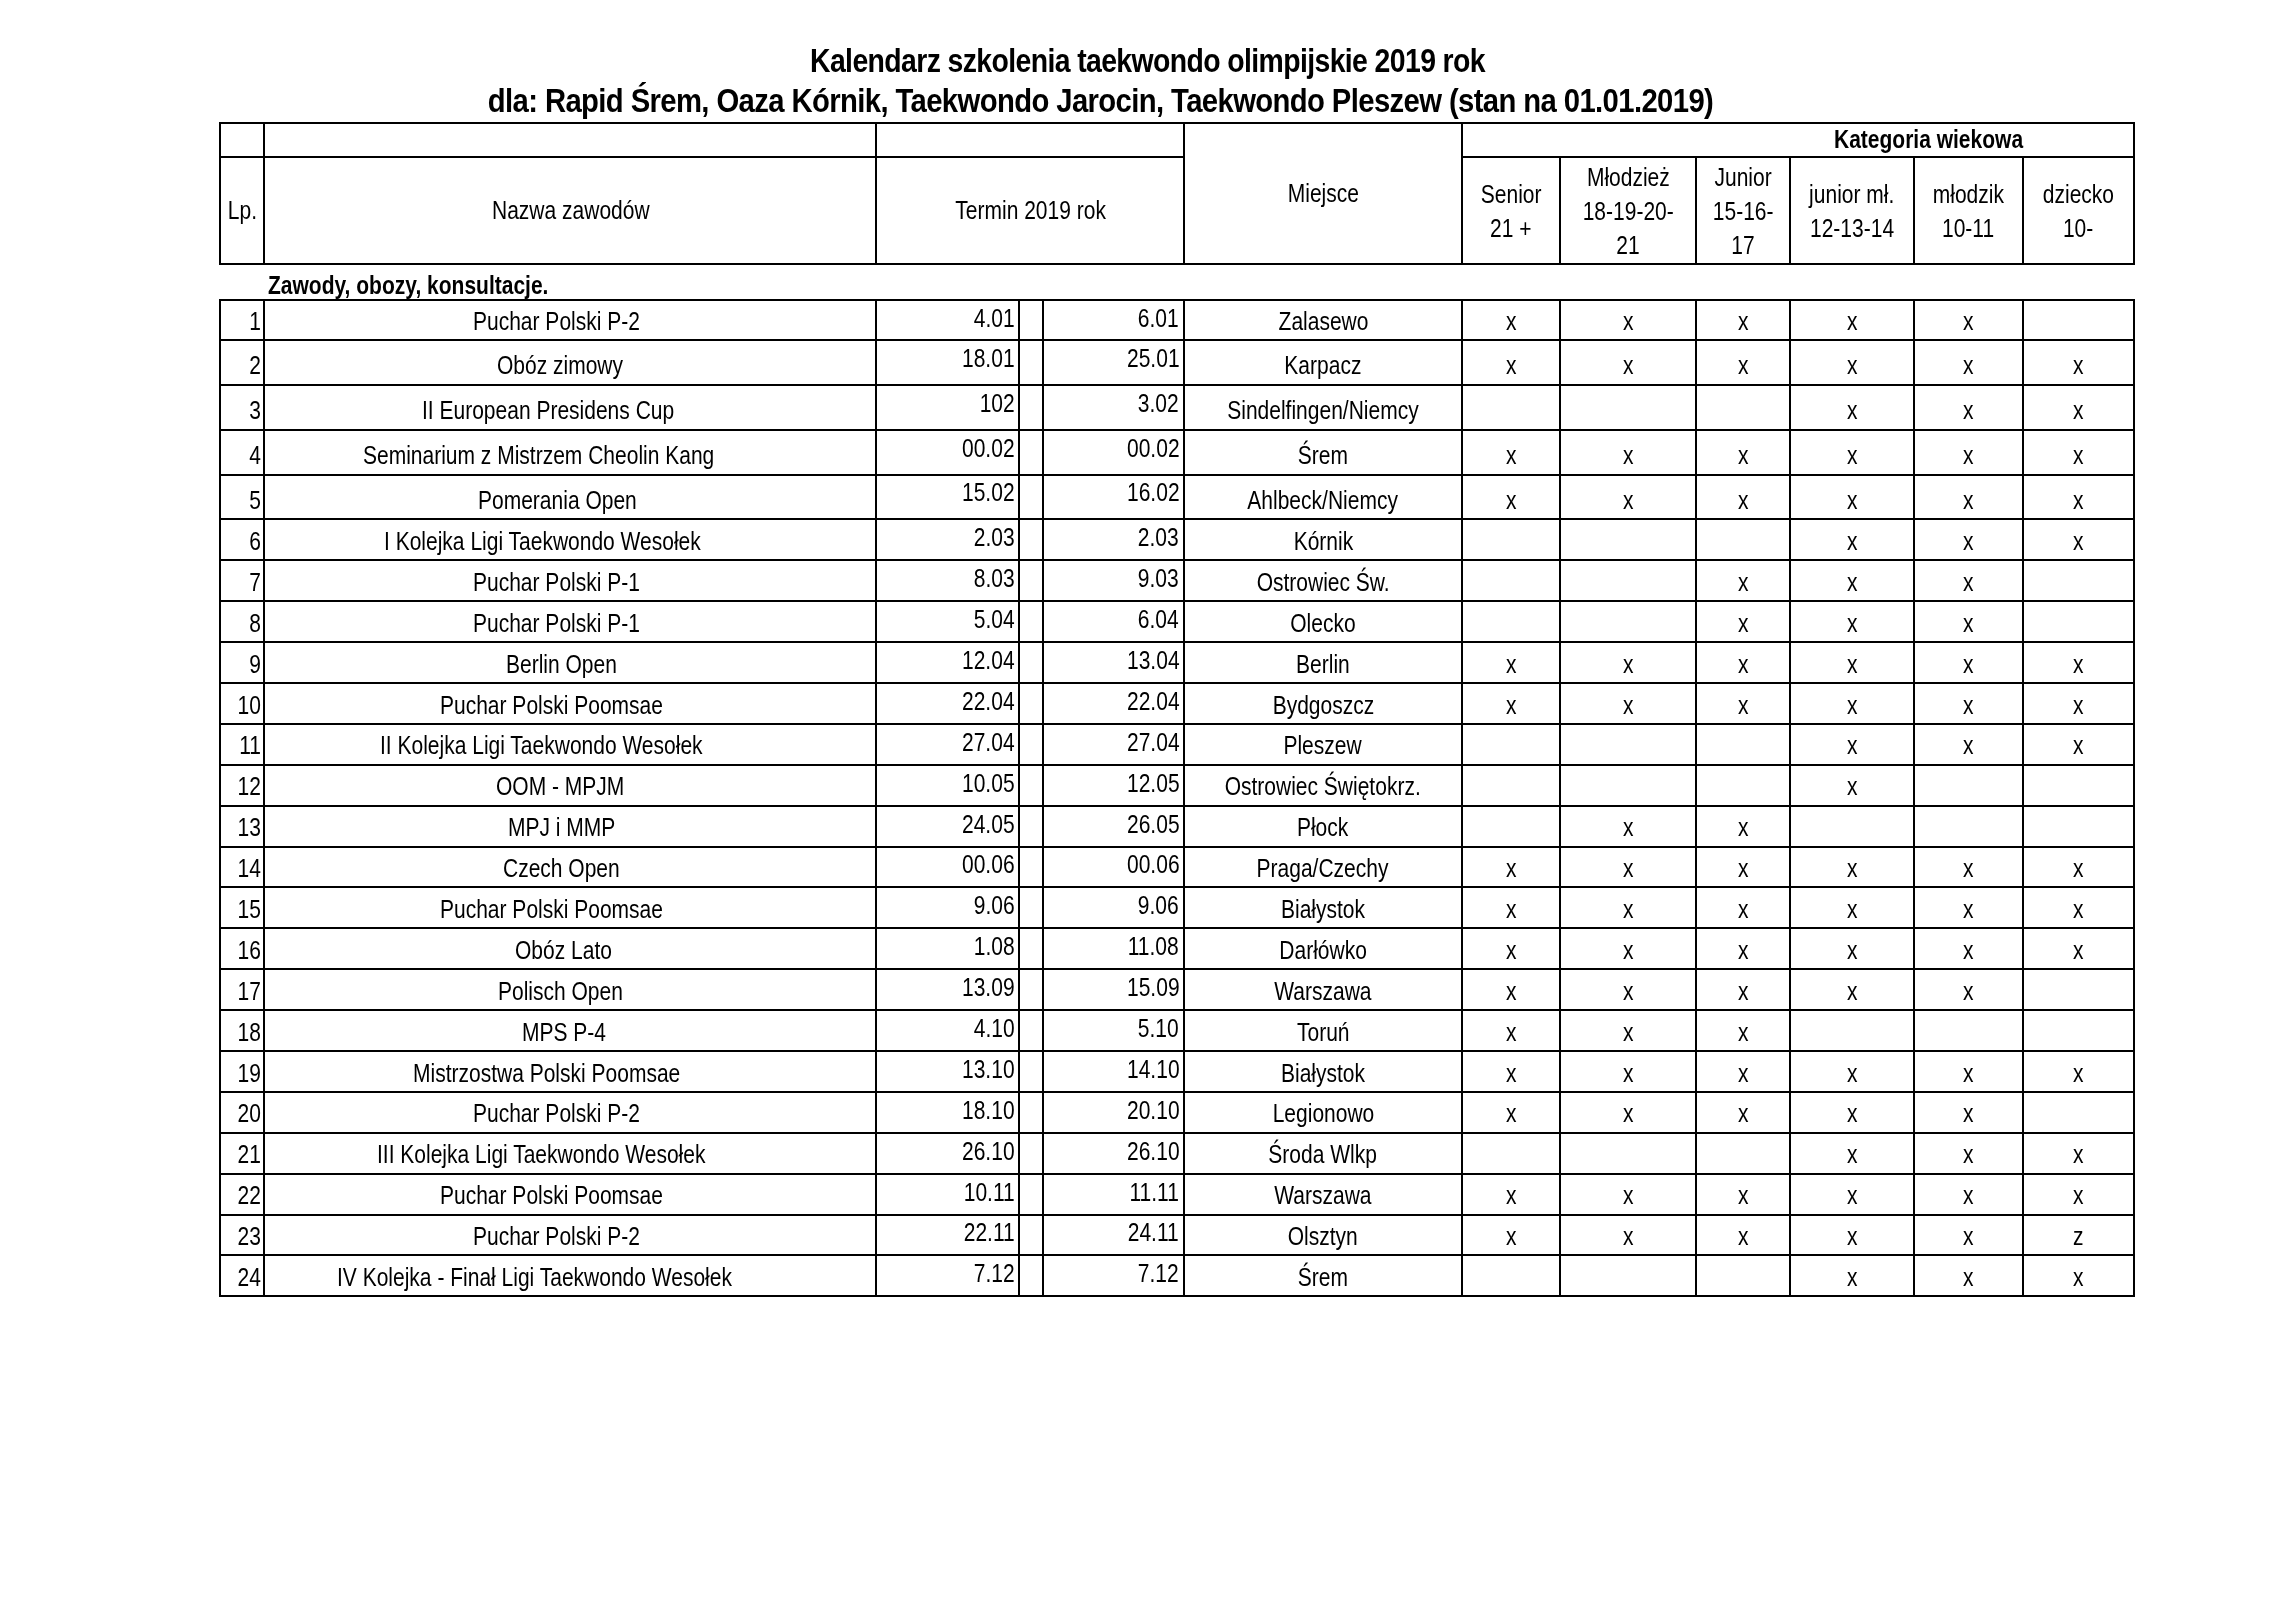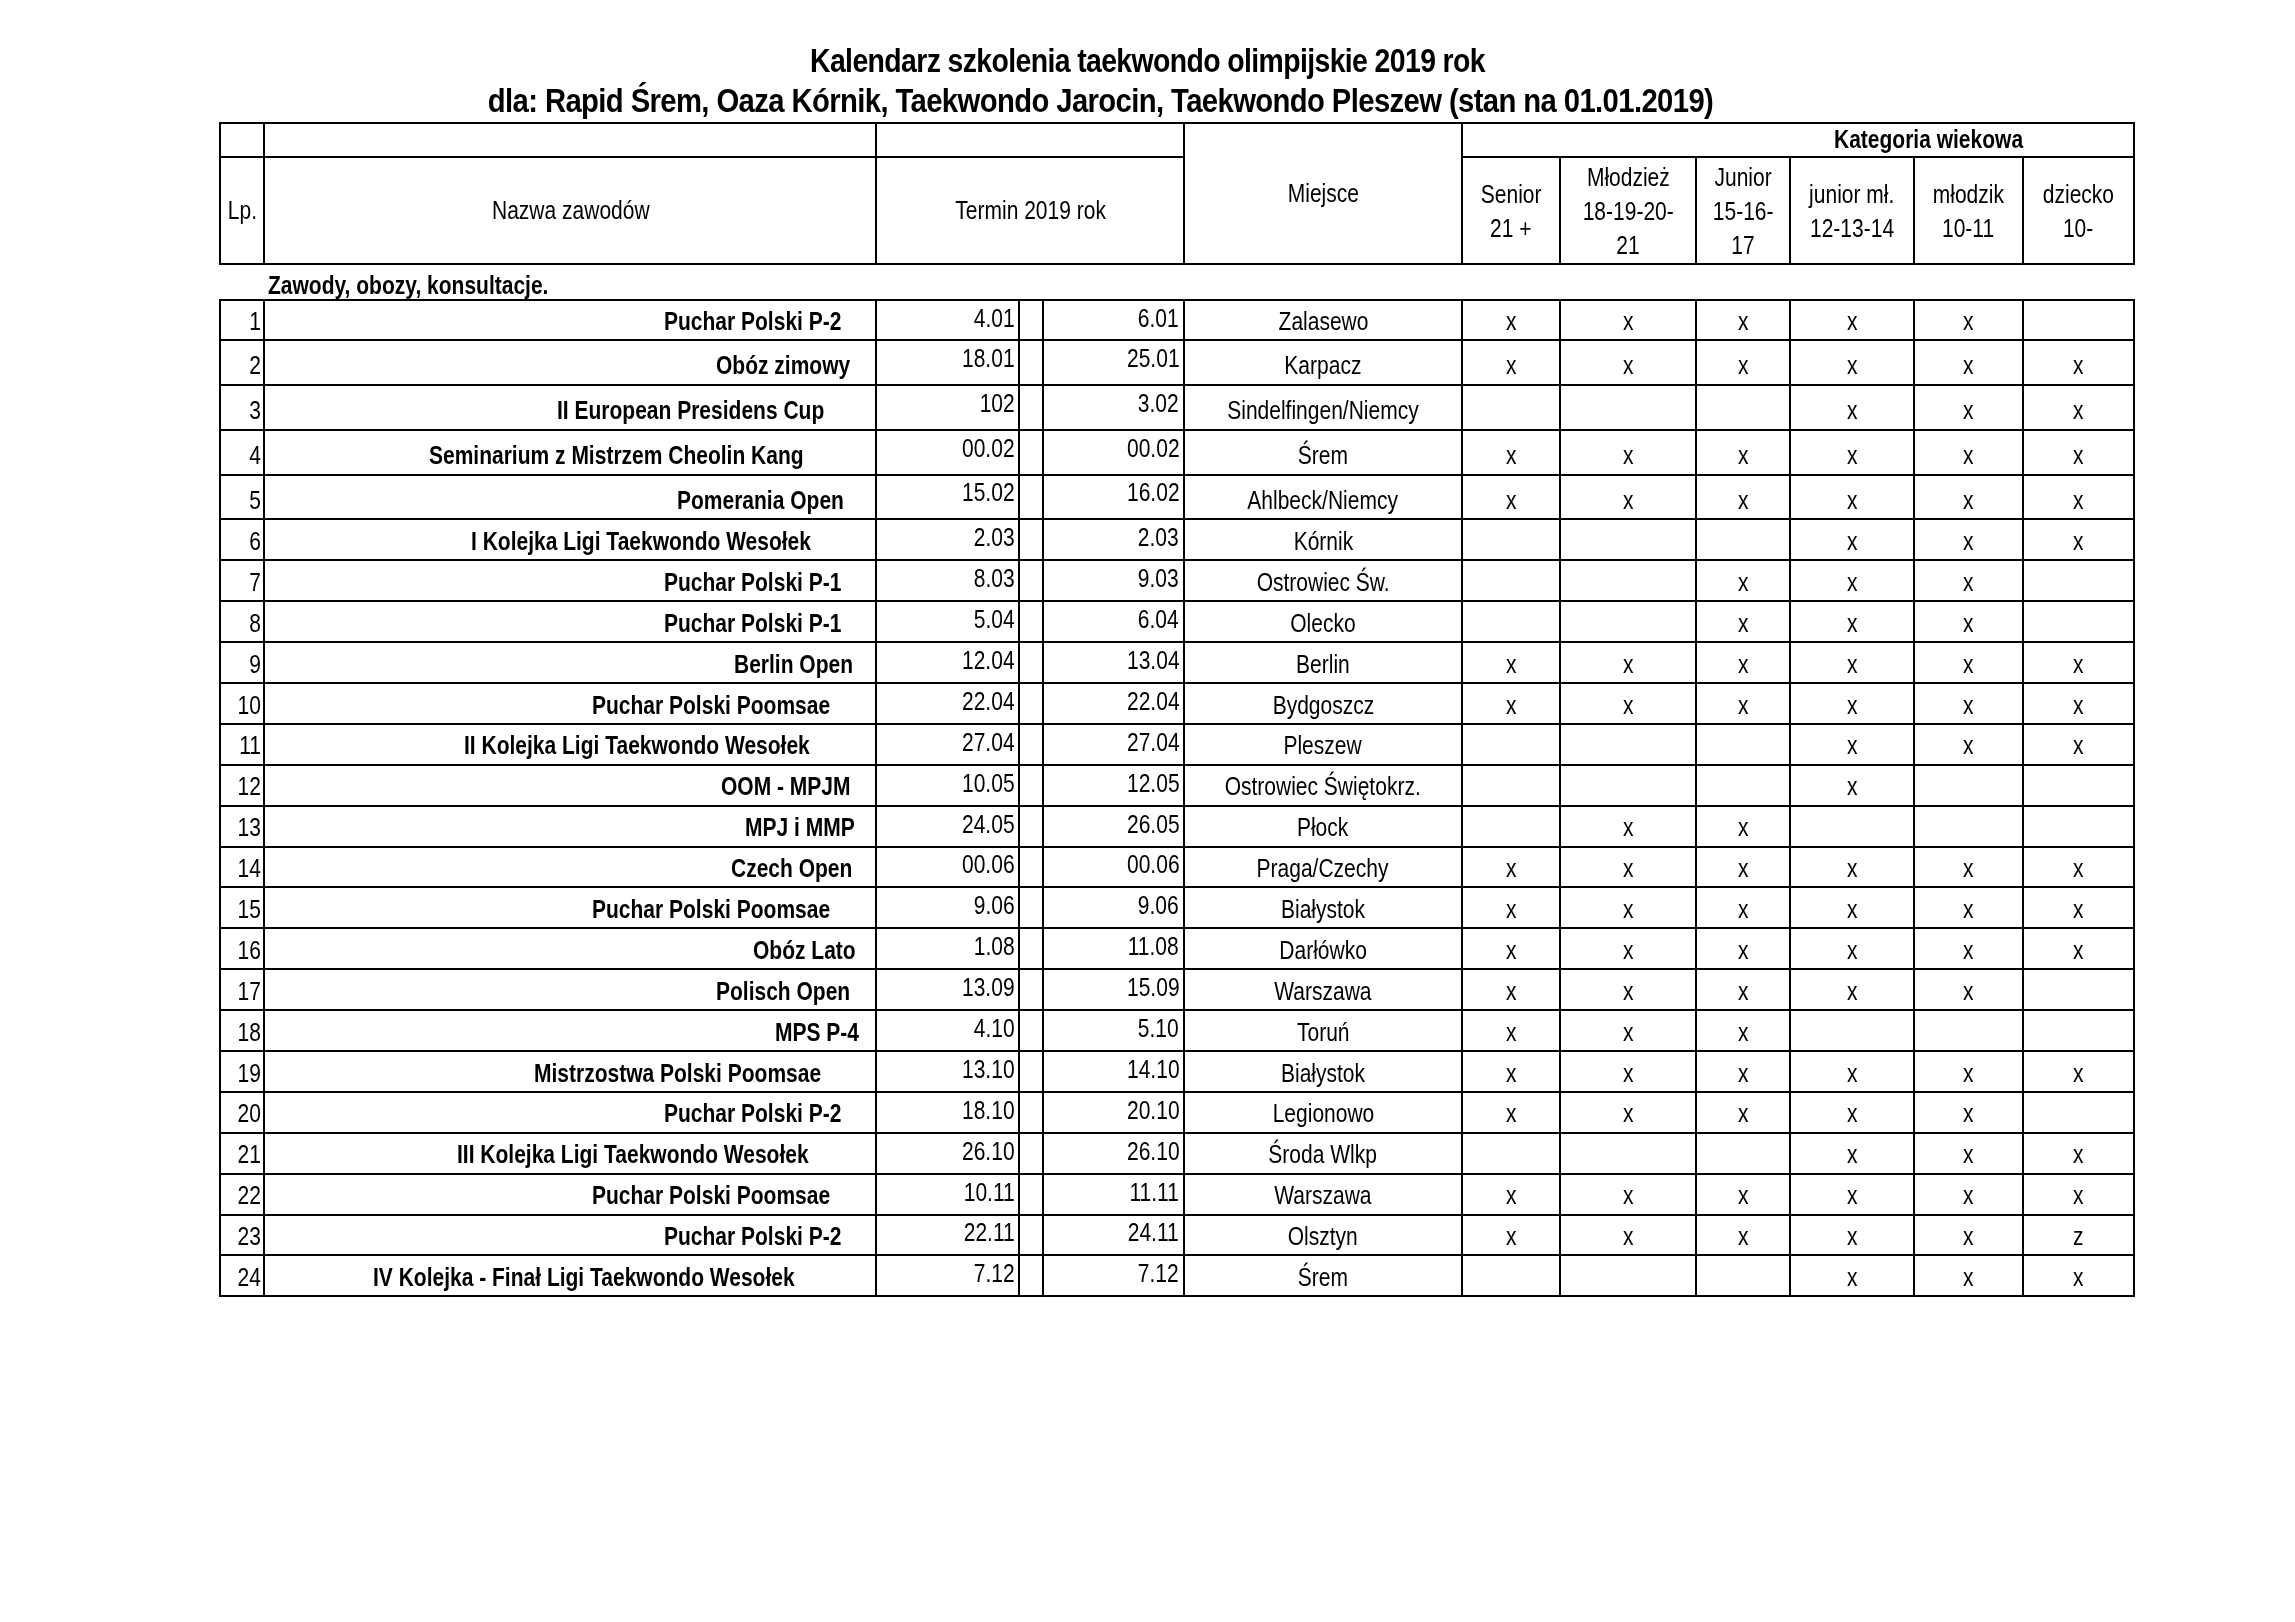--- a/index.html
+++ b/index.html
@@ -30,21 +30,21 @@
   .hdr-bottom td { height:105px; }
   .kat { text-align:right !important; padding-right:92px !important; font-weight:bold; }
   .hdr-sub { line-height:34px; }
 
   .section-row td { border:none; height:34px; vertical-align:bottom; font-weight:bold; }
   .section-row td.lbl { padding-left:3.9px; }
   .section-row + tr td { border-top:2.6px solid #000; }
 
   .data td { vertical-align:bottom; padding-bottom:3.9px; }
   .lp { text-align:right; padding-right:2.6px !important; }
-  .name { text-align:right; padding-left:3.9px !important;font-weight:bold; }
+  .name { text-align:center; padding-left:3.9px !important; }
   .date { text-align:right; padding-right:3.9px !important; vertical-align:top !important; padding-top:3.9px !important; padding-bottom:0 !important; }
   .gap { }
   .place { text-align:center; }
   .mark { text-align:center; }
 </style>
 </head>
 <body>
 
 <div class="title title1">
   <span>Kalendarz szkolenia taekwondo olimpijskie 2019 rok</span>

